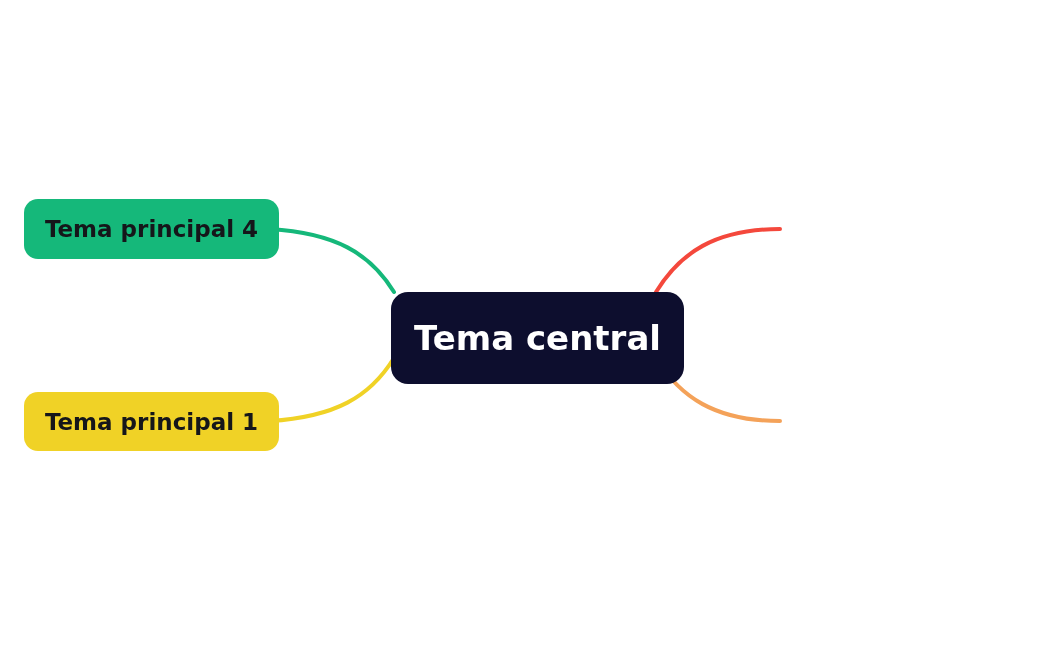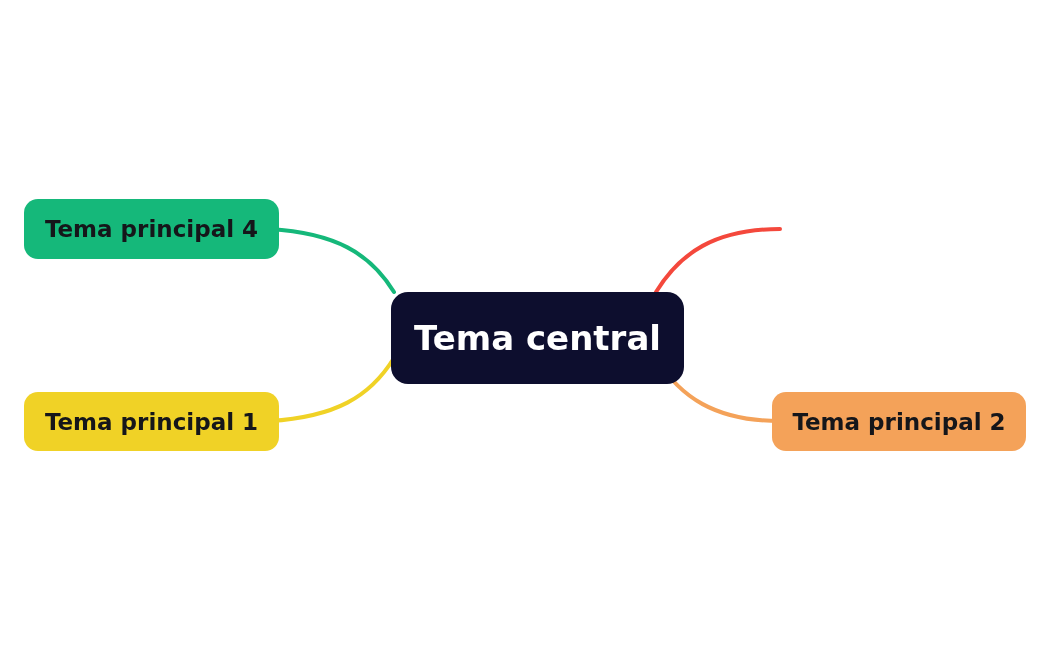--- a/index.html
+++ b/index.html
@@ -63,23 +63,20 @@
     <path d="M 656 358 C 680 397, 715 421, 780 421" stroke="#f4a259"></path>
     <path d="M 270 421 C 335 417, 370 397, 394 358" stroke="#f0d226"></path>
     <path d="M 270 229 C 335 233, 370 253, 394 292" stroke="#15b87a"></path>
   </svg>
 
   <div class="node central" style="background: rgb(13, 14, 46);">
     <span class="label" style="color: rgb(255, 255, 255);">Tema central</span>
   </div>
 
 
-  <div class="node branch branch-2" style="background: rgb(244, 162, 89);">
-    <span class="label" style="color: rgb(21, 22, 26);">Tema principal 2</span>
-  </div>
 
   <div class="node branch branch-3" style="background: rgb(240, 210, 38);">
     <span class="label" style="color: rgb(21, 22, 26);">Tema principal 1</span>
   </div>
 
   <div class="node branch branch-4" style="background: rgb(21, 184, 122);">
     <span class="label" style="color: rgb(21, 22, 26);">Tema principal 4</span>
   </div>
 
 </div>

